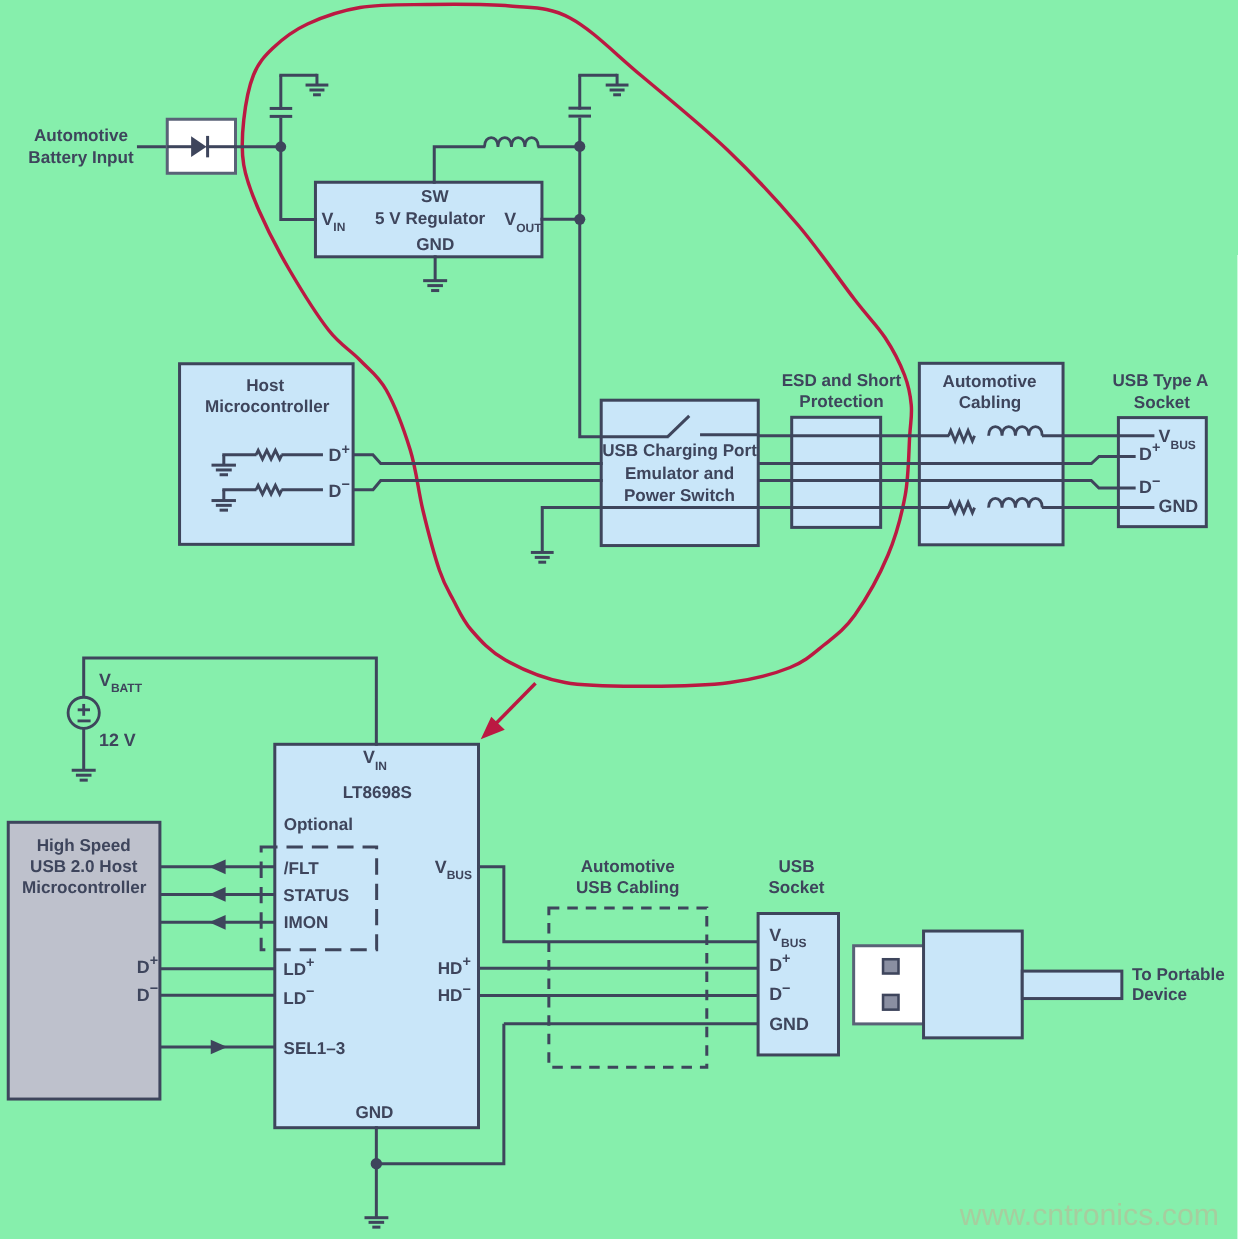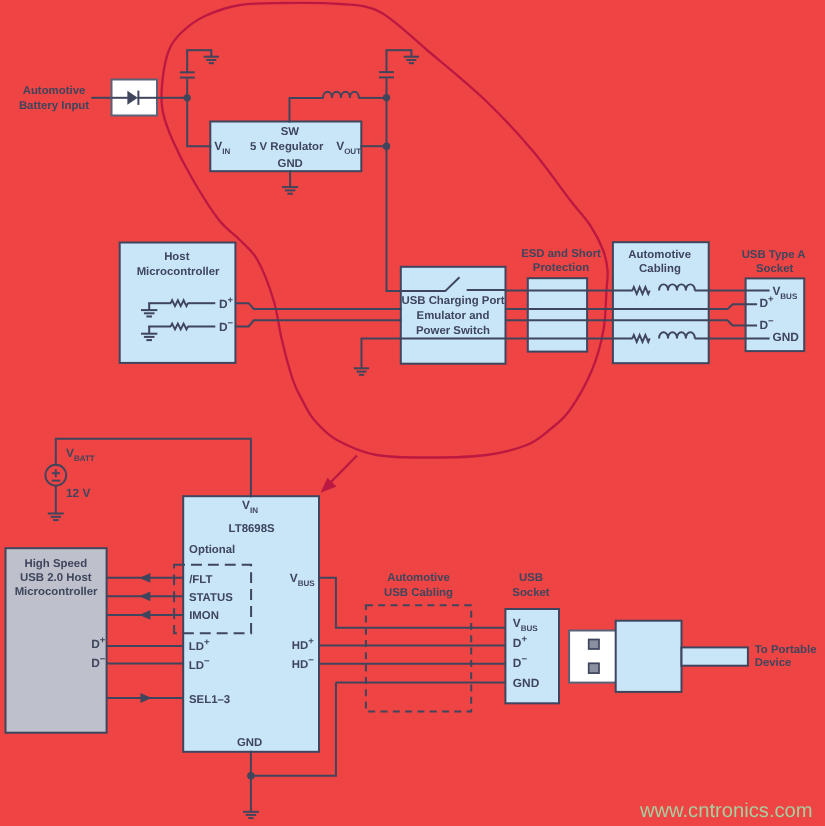--- a/index.html
+++ b/index.html
@@ -1,18 +1,18 @@
 <!DOCTYPE html>
 <html><head>
 <meta charset="utf-8">
 <title>Automotive USB Charging Block Diagram</title>
 <style>
   html,body{margin:0;padding:0;background:#ffffff;-webkit-font-smoothing:antialiased;text-rendering:geometricPrecision;}
   body{width:825px;height:826px;overflow:hidden;font-family:"Liberation Sans",sans-serif;}
-  #stage{position:relative;width:825px;height:826px;background:#ef4444;overflow:hidden;}
+  #stage{position:relative;width:825px;height:826px;background:#86efac;overflow:hidden;}
   svg#diagram{position:absolute;left:0;top:0;display:block;}
   .bx{fill:#c9e6f9;stroke:#3e455c;stroke-width:2;}
   .bxg{fill:#bec1cc;stroke:#3e455c;stroke-width:2;}
   .bxw{fill:#ffffff;stroke:#596277;stroke-width:2;}
   .sq{fill:#8a8fa2;stroke:#3e455c;stroke-width:1.7;}
   .wire{stroke:#3e455c;stroke-width:2;fill:none;}
   .thin{stroke:#3e455c;stroke-width:1.9;fill:none;}
   .dash{fill:none;stroke:#3e455c;stroke-width:2;stroke-dasharray:10.9 6;}
   .dash2{fill:none;stroke:#3e455c;stroke-width:2;stroke-dasharray:7 5.3;}
   .red{fill:none;stroke:#bb1942;stroke-width:2.3;}

